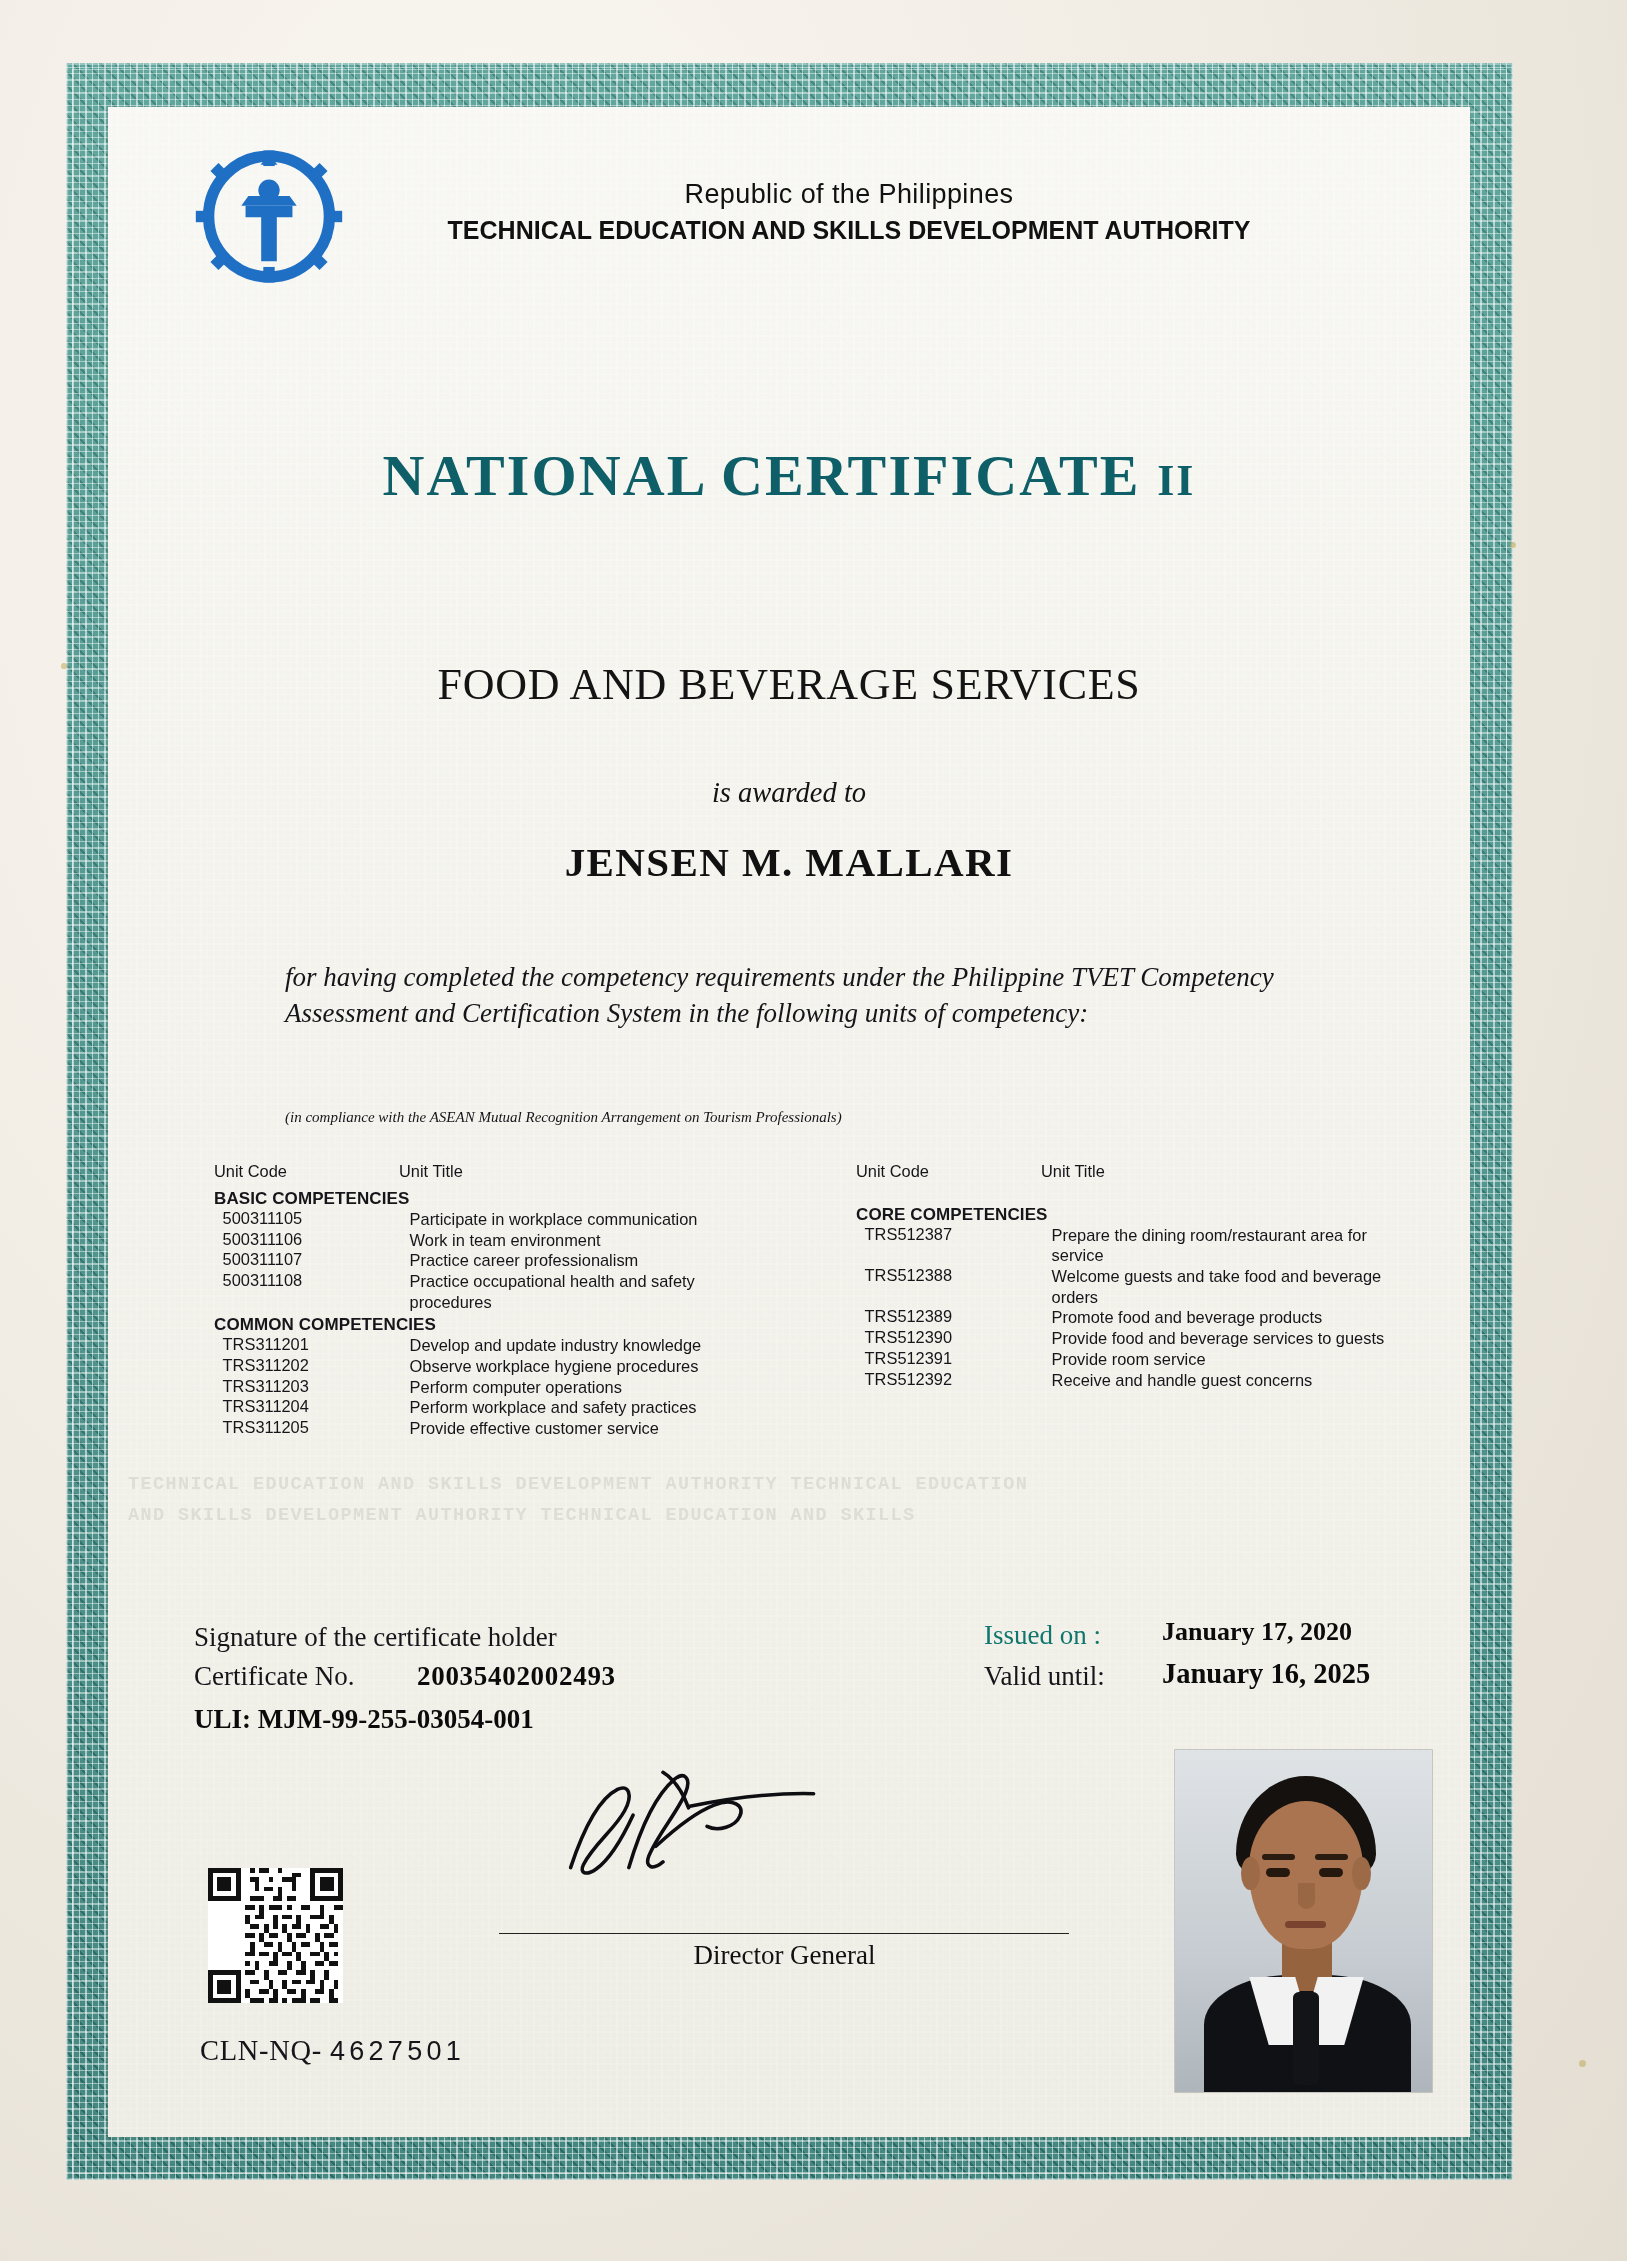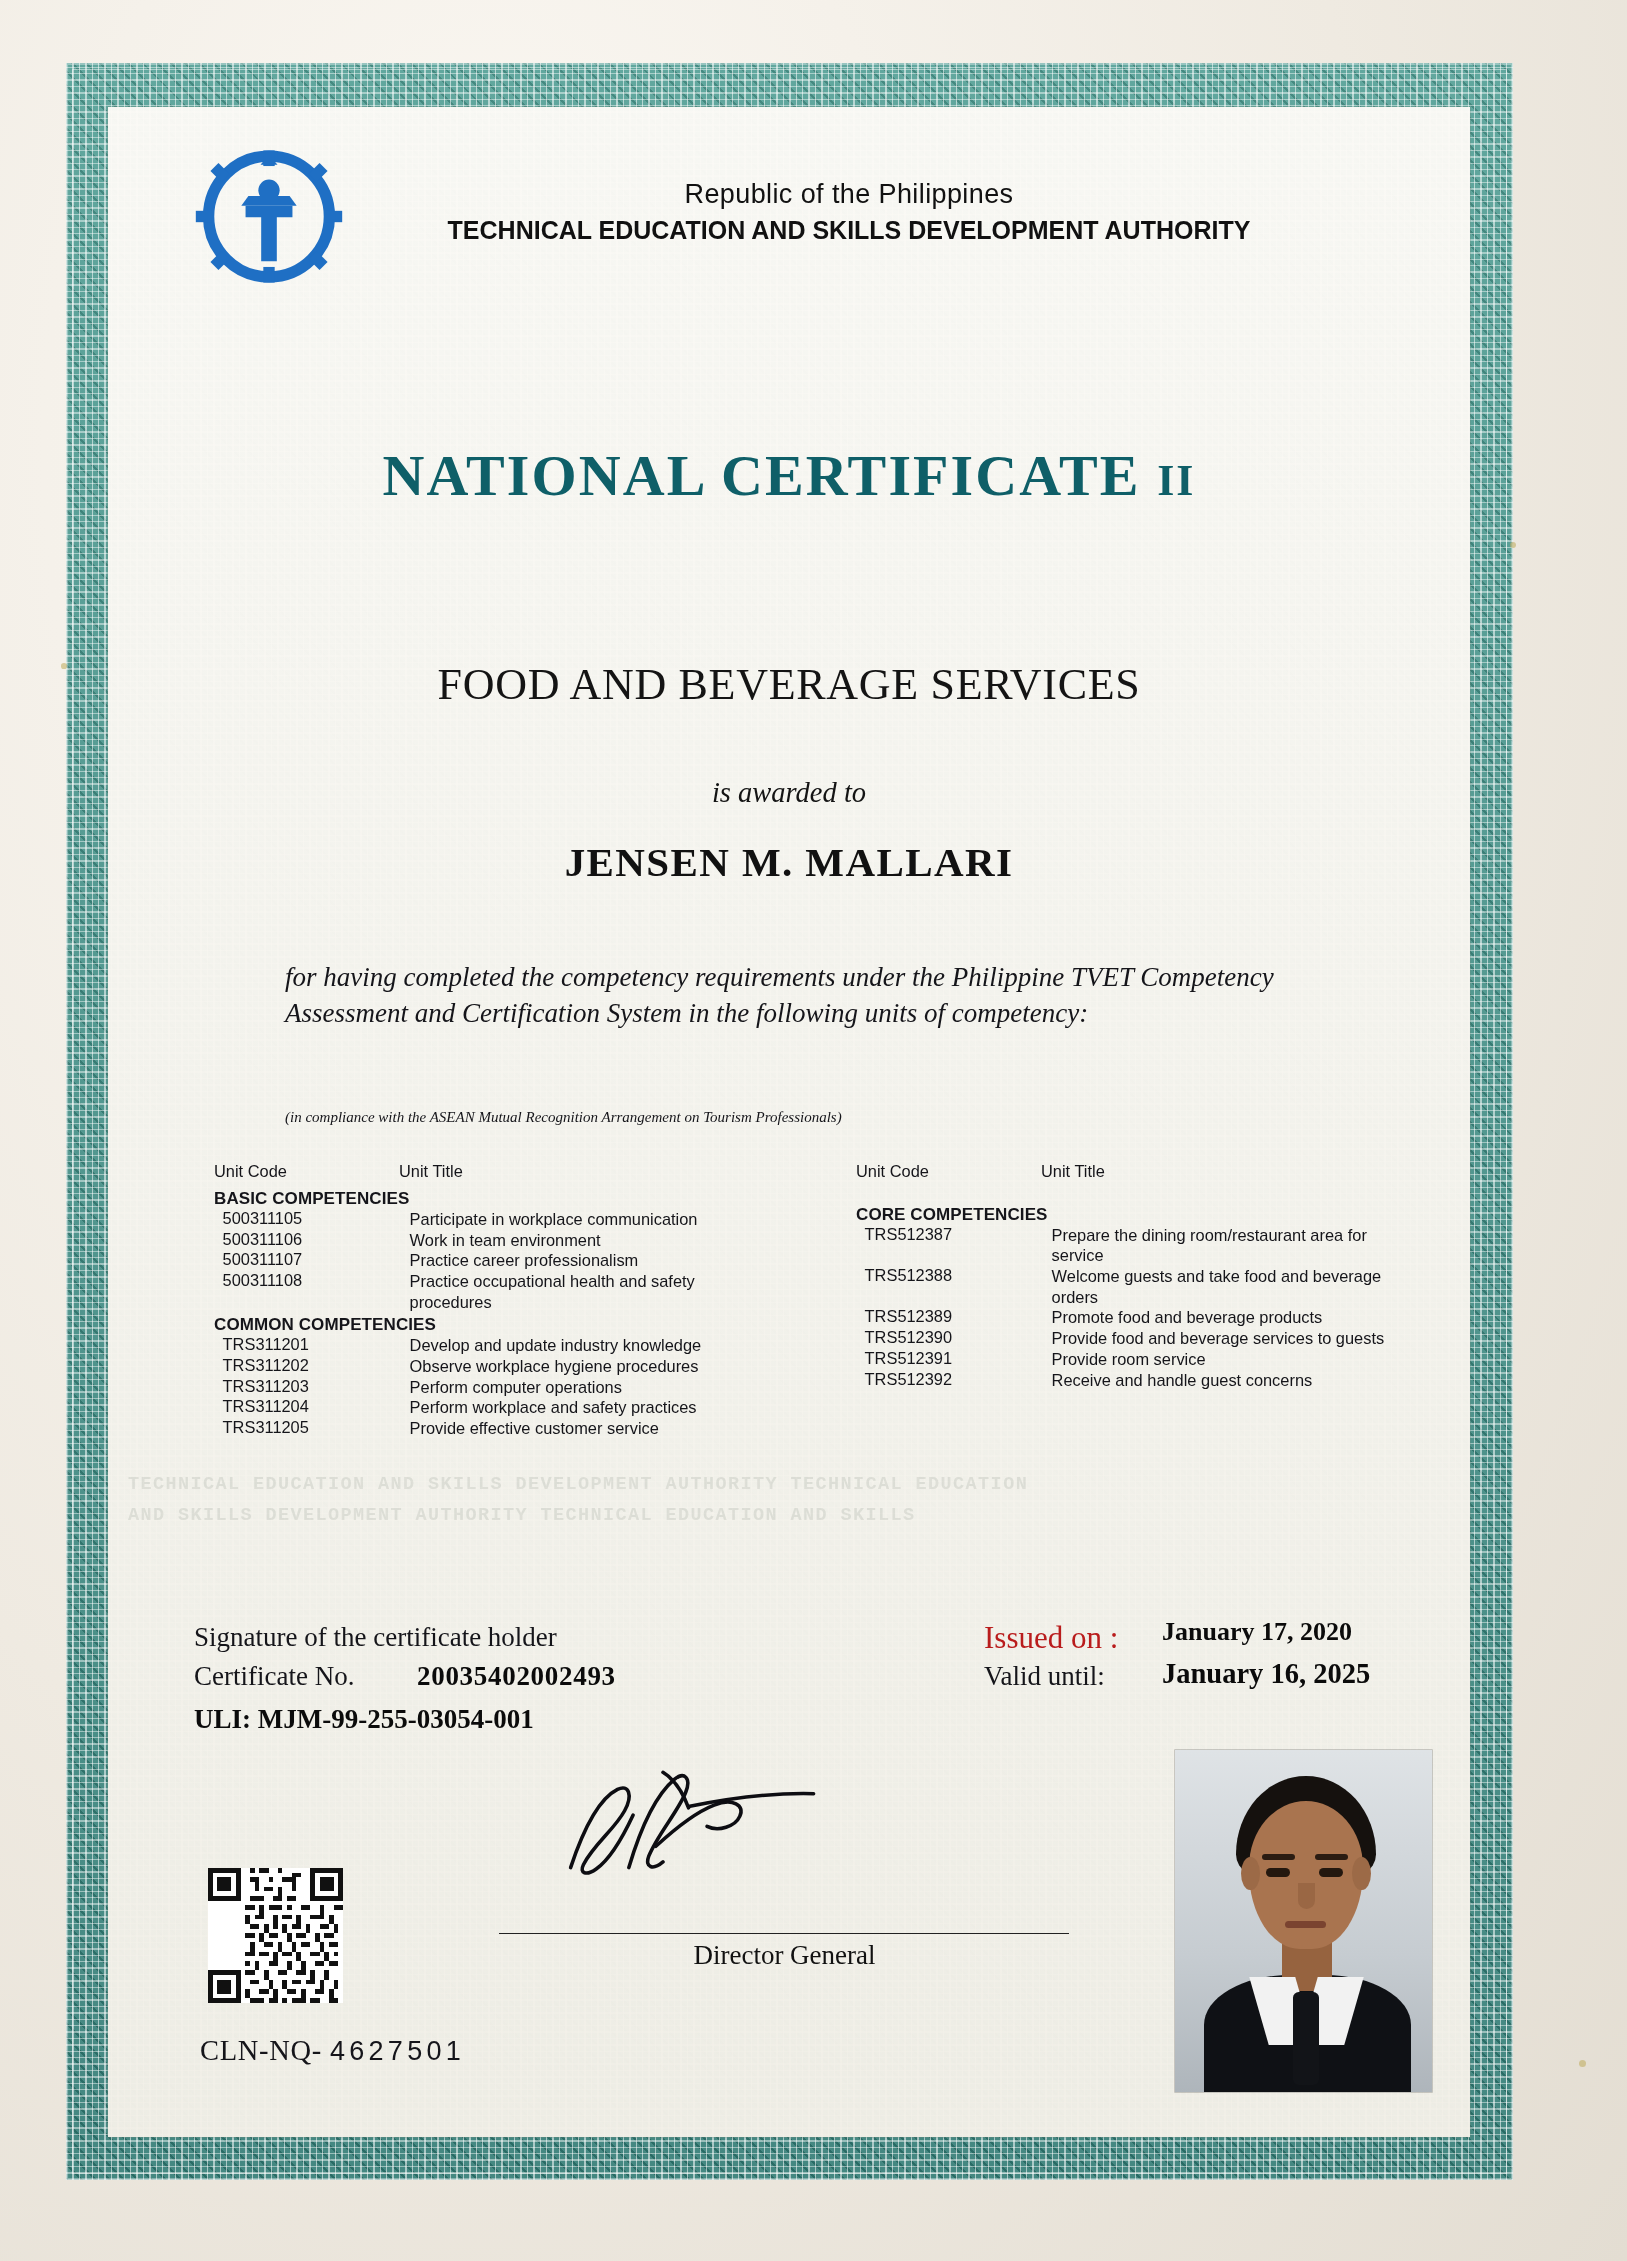--- a/index.html
+++ b/index.html
@@ -245,22 +245,22 @@
     position: absolute;
     left: 194px; top: 1704px;
     font-size: 27px;
     font-weight: bold;
     color: #0b0b0b;
     text-align: center;
   }
   .issued-label {
     position: absolute;
     left: 984px; top: 1620px;
-    font-size: 31px;
-    color: #b91c1c;
+    font-size: 27px;
+    color: #0f766e;
   }
   .issued-val {
     position: absolute;
     left: 1162px; top: 1617px;
     font-size: 26px;
     font-weight: bold;
     color: #0b0b0b;
   }
   .valid-label {
     position: absolute;

